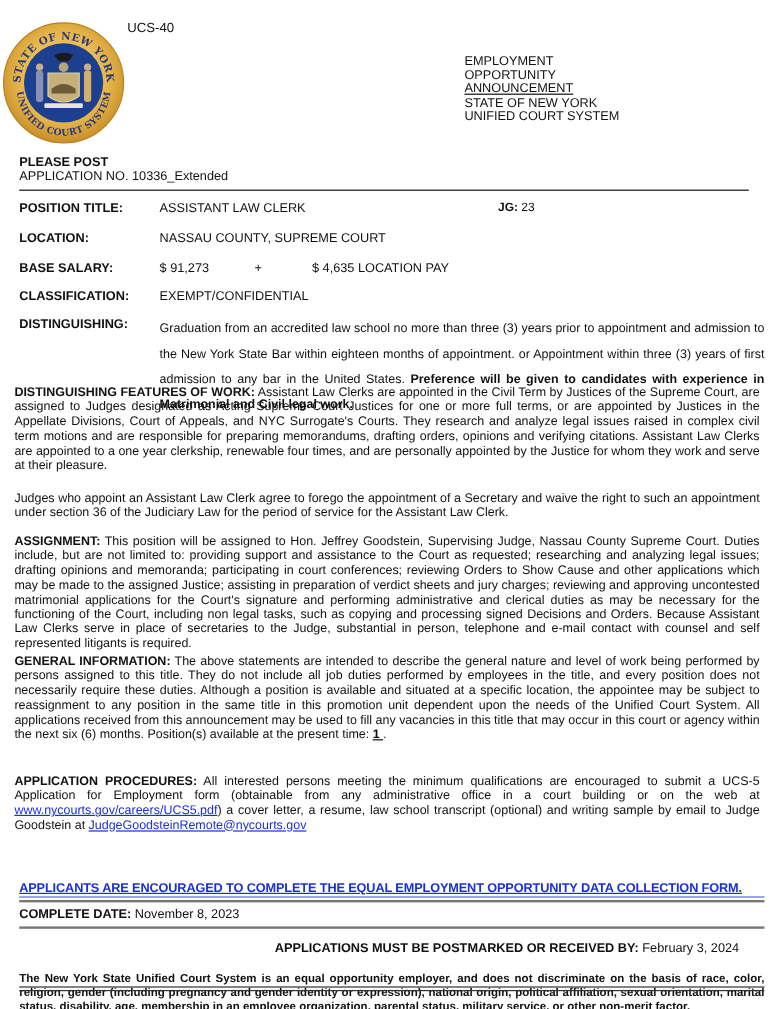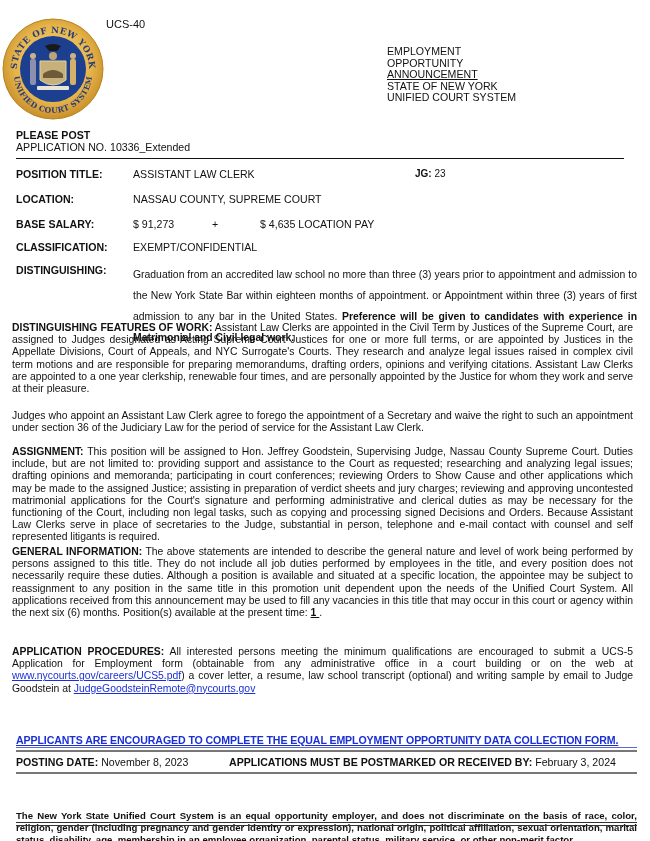--- a/index.html
+++ b/index.html
@@ -25,21 +25,21 @@
   .quals { left: 133px; top: 264px; width: 504px; text-align: justify; font-size: 10.4px; line-height: 21px; }
   .para { left: 12px; width: 621px; text-align: justify; }
   .para b { font-weight: bold; }
   a { color: #1a2fd6; text-decoration: underline; }
   .num { text-decoration: underline; font-weight: bold; }
   .eeo { left: 16px; top: 734px; font-weight: bold; font-size: 10.6px; color: #1a2fd6; text-decoration: underline; white-space: nowrap; letter-spacing: -0.1px; text-align: center; }
   .rule-blue { left: 16px; top: 747px; width: 621px; border-top: 1px solid #5a6bd8; }
   .rule-grey { left: 16px; width: 621px; border-top: 2px solid #777; }
   .dates { left: 16px; top: 756px; width: 621px; font-size: 10.6px; }
   .dates .post { position: absolute; left: 0; white-space: nowrap; }
-  .dates .due { position: absolute; left: 213px; white-space: nowrap; }
+  .dates .due { position: absolute; left: 213px; white-space: nowrap; margin-top: 28px; }
   .footer { left: 16px; top: 810px; width: 621px; font-weight: bold; font-size: 9.6px; line-height: 12.2px; text-align: justify; }
   .dbl1 { left: 16px; top: 822px; width: 621px; border-top: 1.4px solid #333; }
   .dbl2 { left: 16px; top: 825px; width: 621px; border-top: 1.4px solid #333; }
 </style>
 </head>
 <body>
 
 <div class="abs form-code">UCS-40</div>
 
 <svg class="abs seal" viewBox="0 0 102 108">
@@ -122,20 +122,20 @@
 
 <div class="abs para" style="top:546px;"><b>GENERAL INFORMATION:</b><span>  The above statements are intended to describe the general nature and level of work being performed by persons assigned to this title. They do not include all job duties performed by employees in the title, and every position does not necessarily require these duties. Although a position is available and situated at a specific location, the appointee may be subject to reassignment to any position in the same title in this promotion unit dependent upon the needs of the Unified Court System. All applications received from this announcement may be used to fill any vacancies in this title that may occur in this court or agency within the next six (6) months. Position(s) available at the present time: </span><span class="num"> 1 </span><span>.</span></div>
 
 <div class="abs para" style="top:646px;"><b>APPLICATION PROCEDURES:</b><span> All interested persons meeting the minimum qualifications are encouraged to submit a UCS-5 Application for Employment form (obtainable from any administrative office in a court building or on the web at </span><a>www.nycourts.gov/careers/UCS5.pdf</a><span>) a cover letter, a resume, law school transcript (optional)  and writing sample by email to Judge Goodstein at </span><a>JudgeGoodsteinRemote@nycourts.gov</a></div>
 
 <div class="abs eeo">APPLICANTS ARE ENCOURAGED TO COMPLETE THE EQUAL EMPLOYMENT OPPORTUNITY DATA COLLECTION FORM.</div>
 <div class="abs rule-blue"></div>
 <div class="abs rule-grey" style="top:750px;"></div>
 
 <div class="abs dates">
-  <span class="post"><b>POSTING DATE:</b><span> November 8, 2023</span></span>
+  <span class="post"><b>COMPLETE DATE:</b><span> November 8, 2023</span></span>
   <span class="due"><b>APPLICATIONS MUST BE POSTMARKED OR RECEIVED BY:</b><span> February 3, 2024</span></span>
 </div>
 <div class="abs rule-grey" style="top:772px;"></div>
 
 <div class="abs footer">The New York State Unified Court System is an equal opportunity employer, and does not discriminate on the basis of race, color, religion, gender (including pregnancy and gender identity or expression), national origin, political affiliation, sexual orientation, marital status, disability, age, membership in an employee organization, parental status, military service, or other non-merit factor.</div>
 <div class="abs dbl1"></div>
 <div class="abs dbl2"></div>
 
 </body></html>

